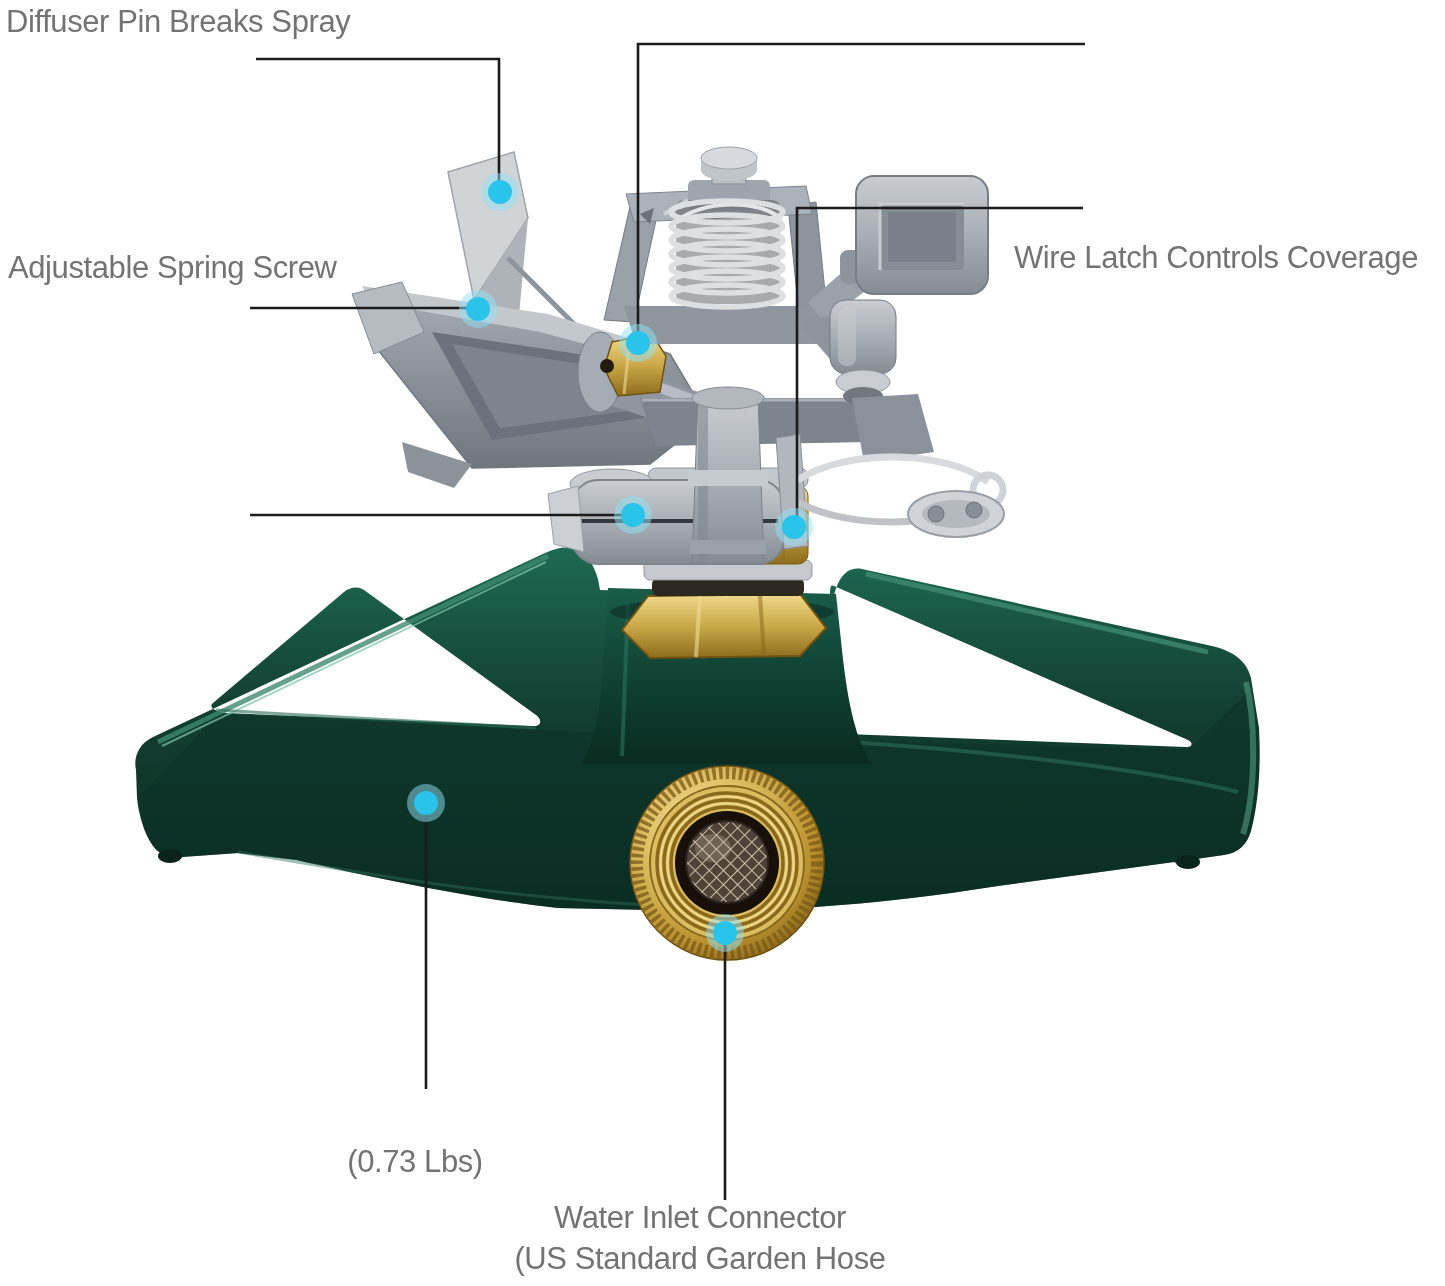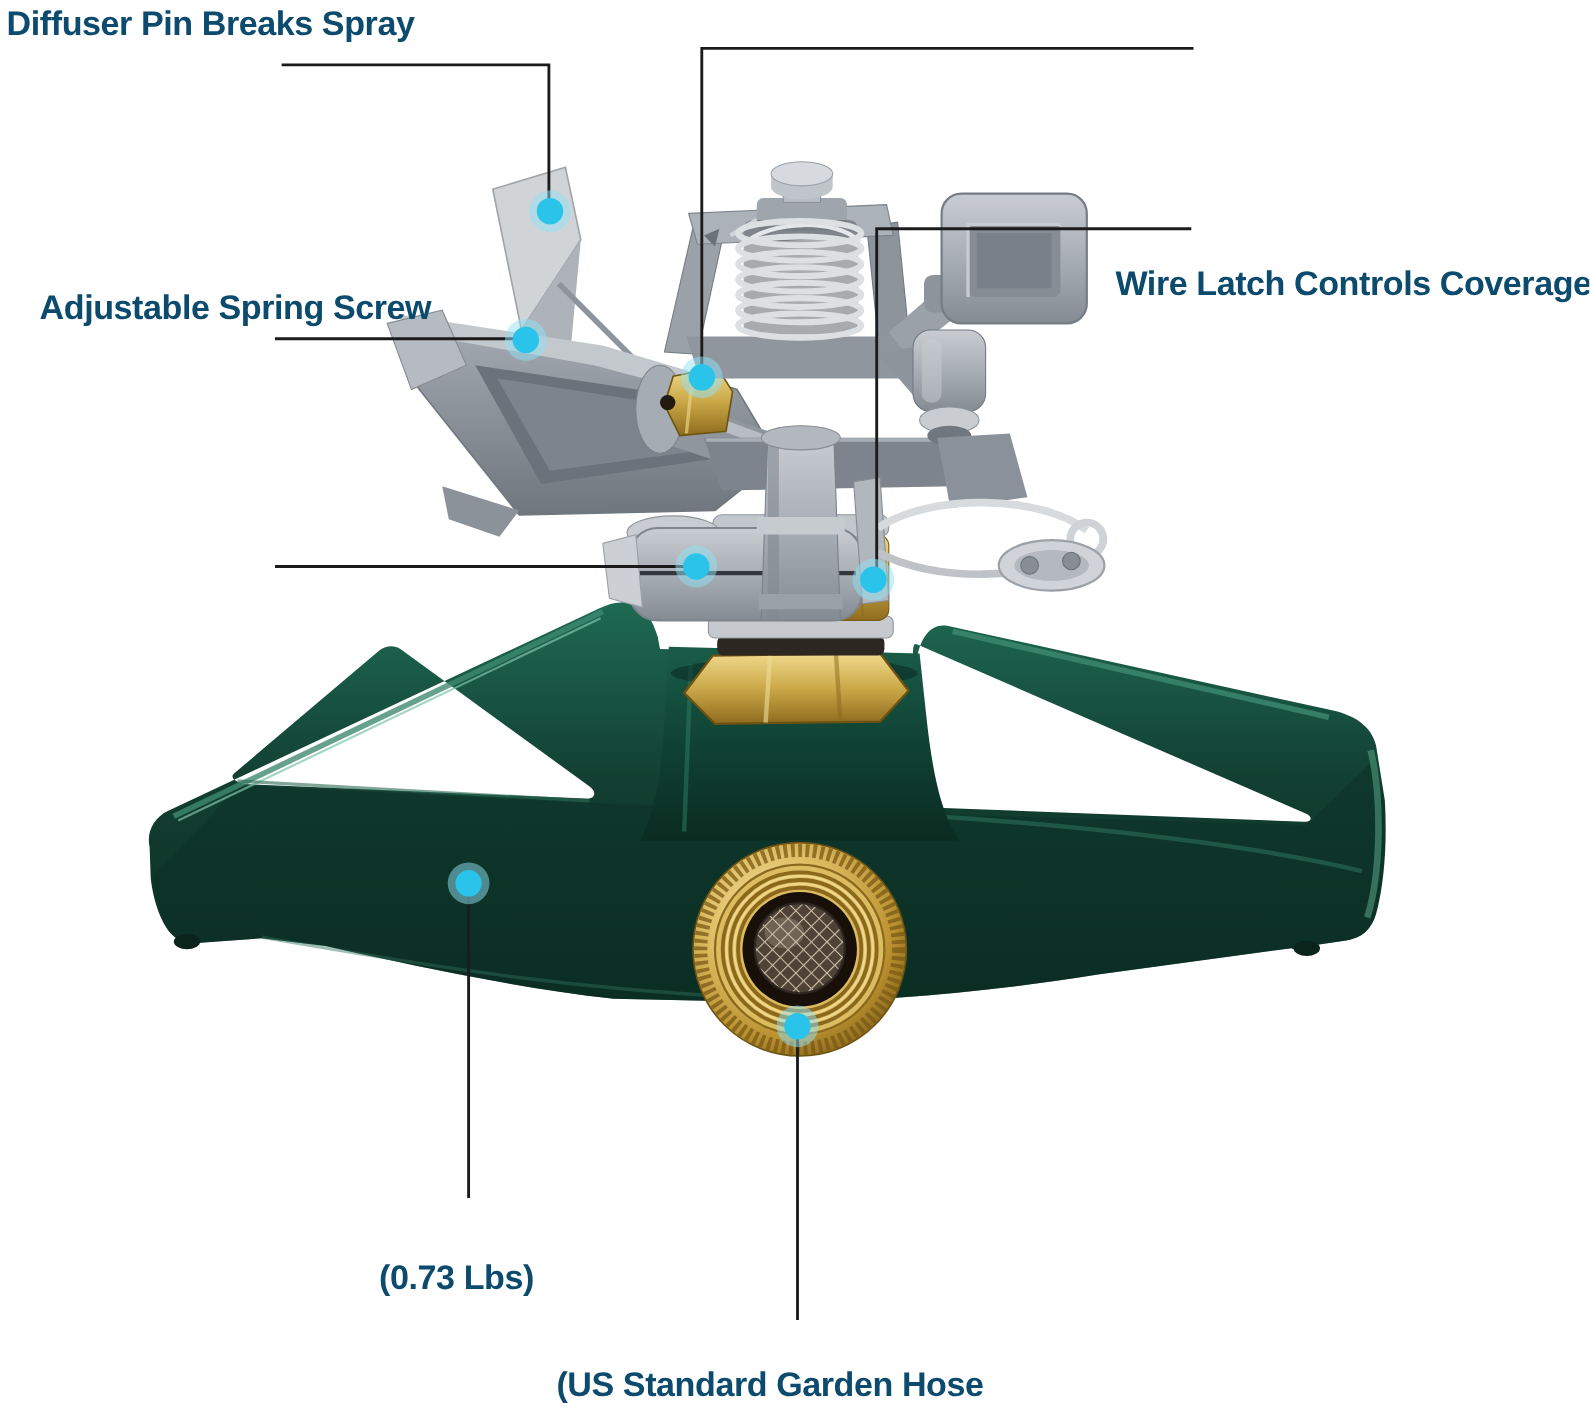--- a/index.html
+++ b/index.html
@@ -1,20 +1,20 @@
 <!DOCTYPE html>
 <html><head>
 <meta charset="utf-8">
 <style>
   html,body{margin:0;padding:0;background:#ffffff;}
   #stage{position:relative;width:1445px;height:1286px;background:#ffffff;overflow:hidden;
          font-family:"Liberation Sans",sans-serif;}
   #art{position:absolute;left:0;top:0;}
-  .callout-label{position:absolute;font-weight:700;font-size:31px;line-height:1.32;
-                 color:#0c4a6e;letter-spacing:-0.4px;white-space:nowrap;}
+  .callout-label{position:absolute;font-weight:400;font-size:31px;line-height:1.32;
+                 color:#737373;letter-spacing:-0.4px;white-space:nowrap;}
   .callout-label.centered{text-align:center;white-space:normal;}
 </style>
 </head>
 <body>
 
 <div id="stage">
 
 <svg id="art" width="1445" height="1286" viewBox="0 0 1445 1286">
   <defs>
     <linearGradient id="gBase" x1="0" y1="0" x2="0" y2="1">
@@ -264,28 +264,28 @@
     <g>
       <circle cx="725" cy="933" r="19" fill="#8fe2f5" opacity="0.5"></circle>
           <circle cx="725" cy="933" r="12" fill="#2ac3e9"></circle>
         </g>
   </g>
 </svg>
 
 <div class="callout-label" style="left:6px;top:2px;">Diffuser Pin Breaks Spray</div>
 
 
-<div class="callout-label" style="left:8px;top:260px;margin-left:28px;">Adjustable Spring Screw</div>
+<div class="callout-label" style="left:8px;top:248px;">Adjustable Spring Screw</div>
 
 <div class="callout-label" style="left:1014px;top:238px;">Wire Latch Controls Coverage</div>
 
 
 <div class="callout-label centered" style="left:220px;top:1101px;width:390px;">
   <br>
   <span>(0.73 Lbs)</span>
 </div>
 
 <div class="callout-label centered" style="left:460px;top:1198px;width:480px;">
-  <br>
+  <span>Water Inlet Connector</span><br>
   <span>(US Standard Garden Hose Thread)</span>
 </div>
 
 </div>
 
 </body></html>

